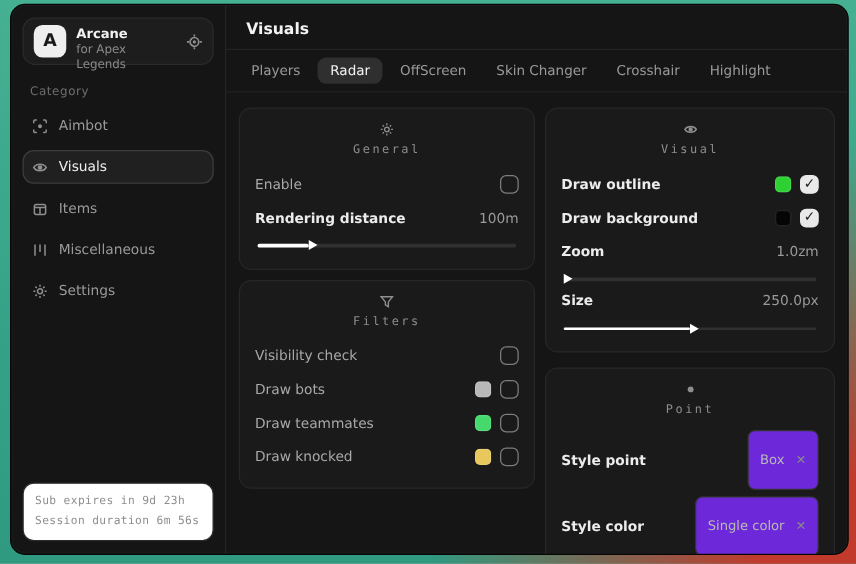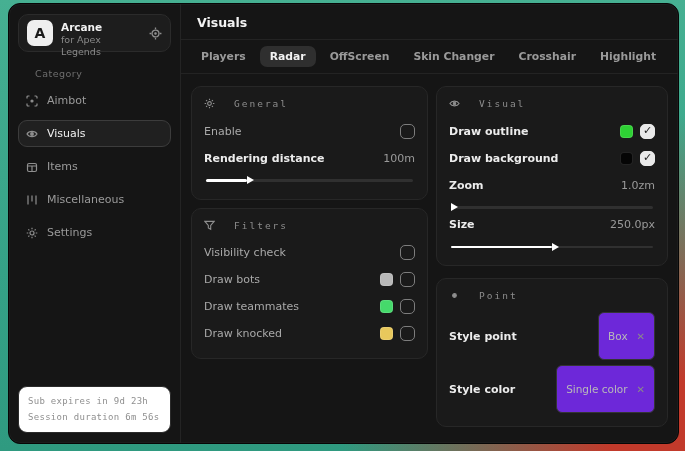--- a/index.html
+++ b/index.html
@@ -30,21 +30,21 @@
   .logo {
     width:26px; height:26px; border-radius:7px; background:#efefef;
     color:#1a1a1a; font-weight:bold; font-size:14px;
     display:flex; align-items:center; justify-content:center;
   }
   .brand-text { flex:1; line-height:1.25;margin-top:12px; }
   .brand-name { color:#f2f2f2; font-size:10.5px; font-weight:bold; }
   .brand-sub { color:#8a8a8a; font-size:9.5px; }
   .brand-action { color:#8f8f8f; display:flex; cursor:pointer; }
 
-  .cat-label { color:#6e6e6e; font-size:9.5px; margin:16px 0 8px 17px; letter-spacing:0.5px; }
+  .cat-label { color:#6e6e6e; font-size:9.5px; margin:16px 0 8px 6px; letter-spacing:0.5px; }
 
   .nav { display:flex; flex-direction:column; gap:6px; }
   .nav-item {
     display:flex; align-items:center; gap:9px;
     color:#9a9a9a; font-size:11px; padding:6px 7px; border-radius:9px;
     border:1px solid transparent; cursor:pointer;
   }
   .nav-item.active { background:#202020; border-color:#3c3c3c; color:#f0f0f0; }
   .nav-item svg { flex:0 0 auto; }
 
@@ -55,40 +55,40 @@
     font-size:9px; color:#8f8f8f; line-height:1.7; letter-spacing:0.3px;
   }
 
   
   .main { flex:1; display:flex; flex-direction:column; min-width:0; }
   .main-header { padding:11px 16px 9px 16px; border-bottom:1px solid #232323; }
   .main-title { color:#f3f3f3; font-size:12.5px; font-weight:bold; }
 
   .tabs {
     display:flex; align-items:center; gap:4px;
-    padding:6px 10px; border-bottom:1px solid #232323;font-weight:bold;
+    padding:6px 10px; border-bottom:1px solid #232323;
   }
   .tab {
     color:#9a9a9a; font-size:10.8px; padding:4px 10px; border-radius:7px; cursor:pointer;
     white-space:nowrap;
   }
   .tab.active { background:#2f2f2f; color:#f2f2f2; }
 
   .content { display:flex; gap:8px; padding:12px 10px; align-items:flex-start; }
   .col-left { width:237px; flex:0 0 237px; display:flex; flex-direction:column; gap:8px; }
   .col-right { flex:1; display:flex; flex-direction:column; gap:12px; }
 
   .card {
     background:#1a1a1a; border:1px solid #272727; border-radius:10px;
     padding:11px 12px 13px 12px;
   }
   .card-head {
-    display:flex; align-items:center; gap:19px;
+    display:flex; align-items:center; gap:5px;
     color:#8d8d8d; font-family:"DejaVu Sans Mono","Liberation Mono",monospace;
-    font-size:9.5px; letter-spacing:2px; margin-bottom:11px;
+    font-size:9.5px; letter-spacing:2px; margin-bottom:11px;flex-direction:column;
   }
   .row {
     display:flex; align-items:center; justify-content:space-between;
     min-height:22px; margin-top:5px;
   }
   .lbl-muted { color:#a9a9a9; font-size:11px; }
   .lbl-strong { color:#ececec; font-size:11px; font-weight:bold; }
   .val { color:#9a9a9a; font-size:11px; }
 
   .controls { display:flex; align-items:center; gap:7px; }

